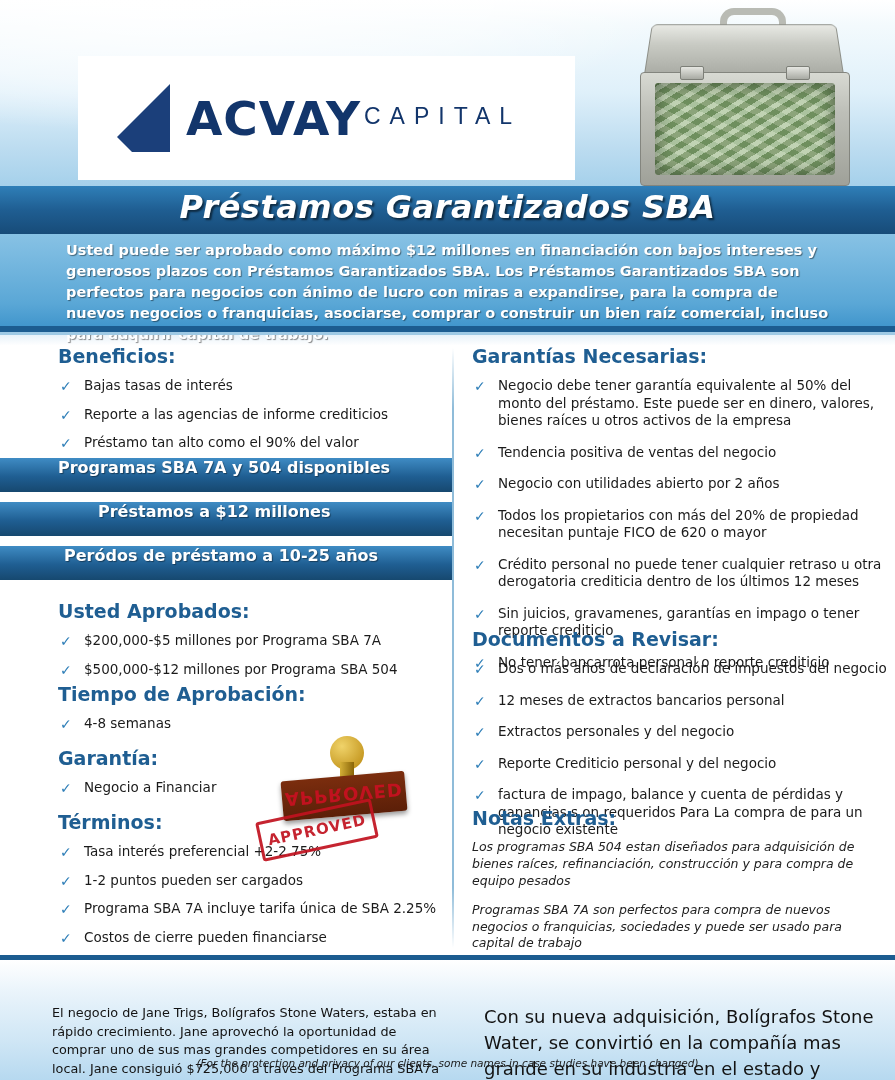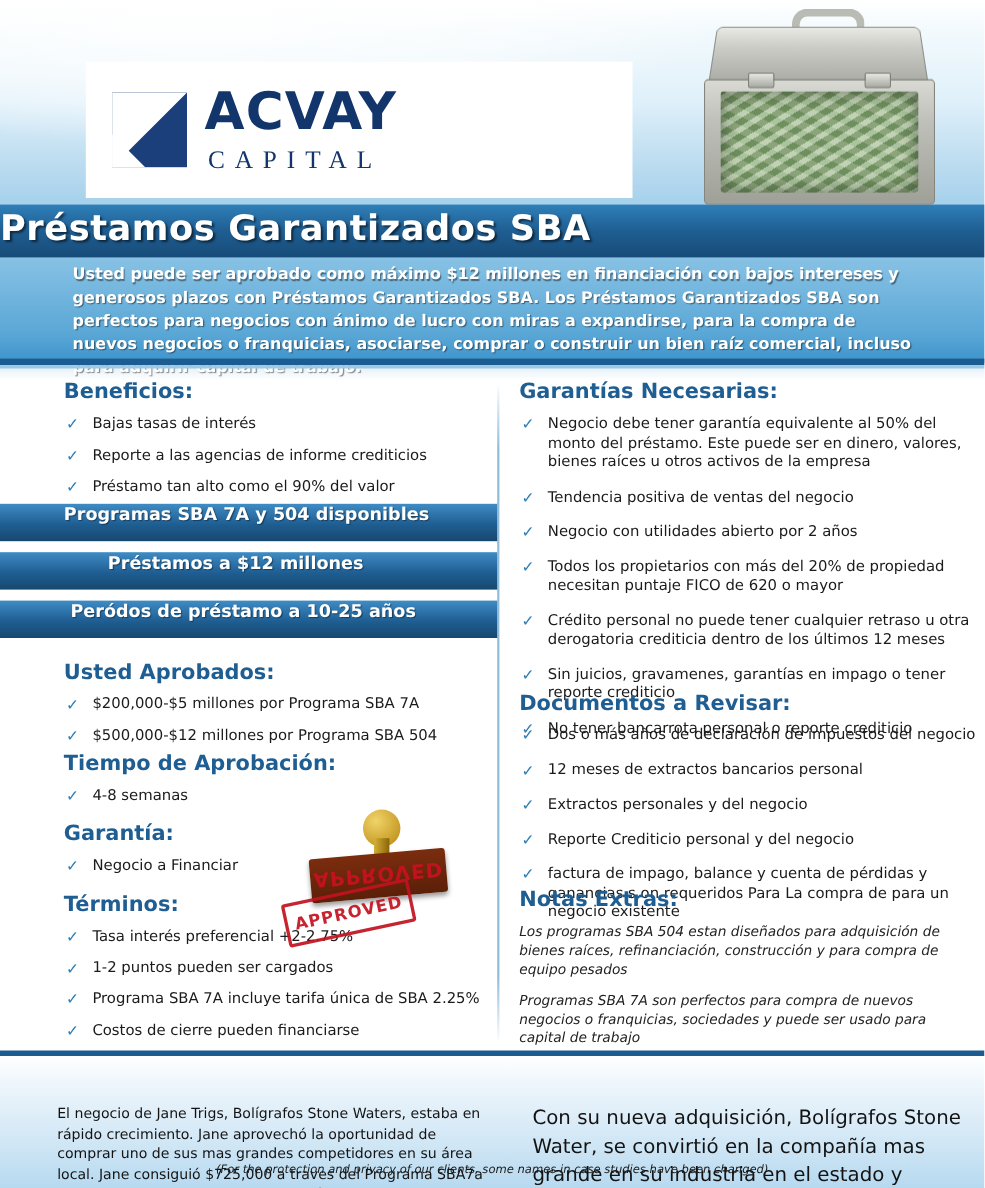--- a/index.html
+++ b/index.html
@@ -81,34 +81,34 @@
   }
   .logo-mark .tri2 {
     position: absolute;
     left: 0; bottom: 0;
     width: 0; height: 0;
     border-right: 30px solid transparent;
     border-bottom: 30px solid #ffffff;
   }
   .logo-text {
     display: flex;
-    flex-direction: column;
+    flex-direction: row;
     justify-content: center;
     margin-left: 6px;
   }
   .logo-name {
     font-family: "DejaVu Sans", sans-serif;
     font-weight: bold;
     font-size: 47px;
     letter-spacing: 1px;
     color: #12356b;
     line-height: 1;
   }
   .logo-sub {
-    font-family: Liberation Serif, serif;
+    font-family: Liberation Sans, sans-serif;
     font-size: 23px;
     letter-spacing: 9px;
     color: #12356b;
     margin-top: 8px;
     margin-left: 3px;
   }
 
   
   .briefcase {
     position: absolute;
@@ -164,23 +164,24 @@
   .title-banner {
     position: absolute;
     top: 186px; left: 0;
     width: 895px; height: 48px;
     background: linear-gradient(180deg, #2f7fb8 0%, #1f5e92 50%, #174b78 100%);
   }
   .title-banner-inner {
     position: absolute;
     top: 188px; left: 0;
     width: 895px;
-    text-align: left;
-    font-family: "DejaVu Sans", sans-serif;
-    font-weight: bold;
+    text-align: center;
+    font-family: "DejaVu Sans", sans-serif;
+    font-weight: bold;
+    font-style: italic;
     font-size: 32px;
     color: #ffffff;
     letter-spacing: 0.5px;
     text-shadow: 2px 2px 2px rgba(0,0,0,0.55);
   }
 
   .intro {
     position: absolute;
     top: 240px; left: 66px;
     width: 770px;

